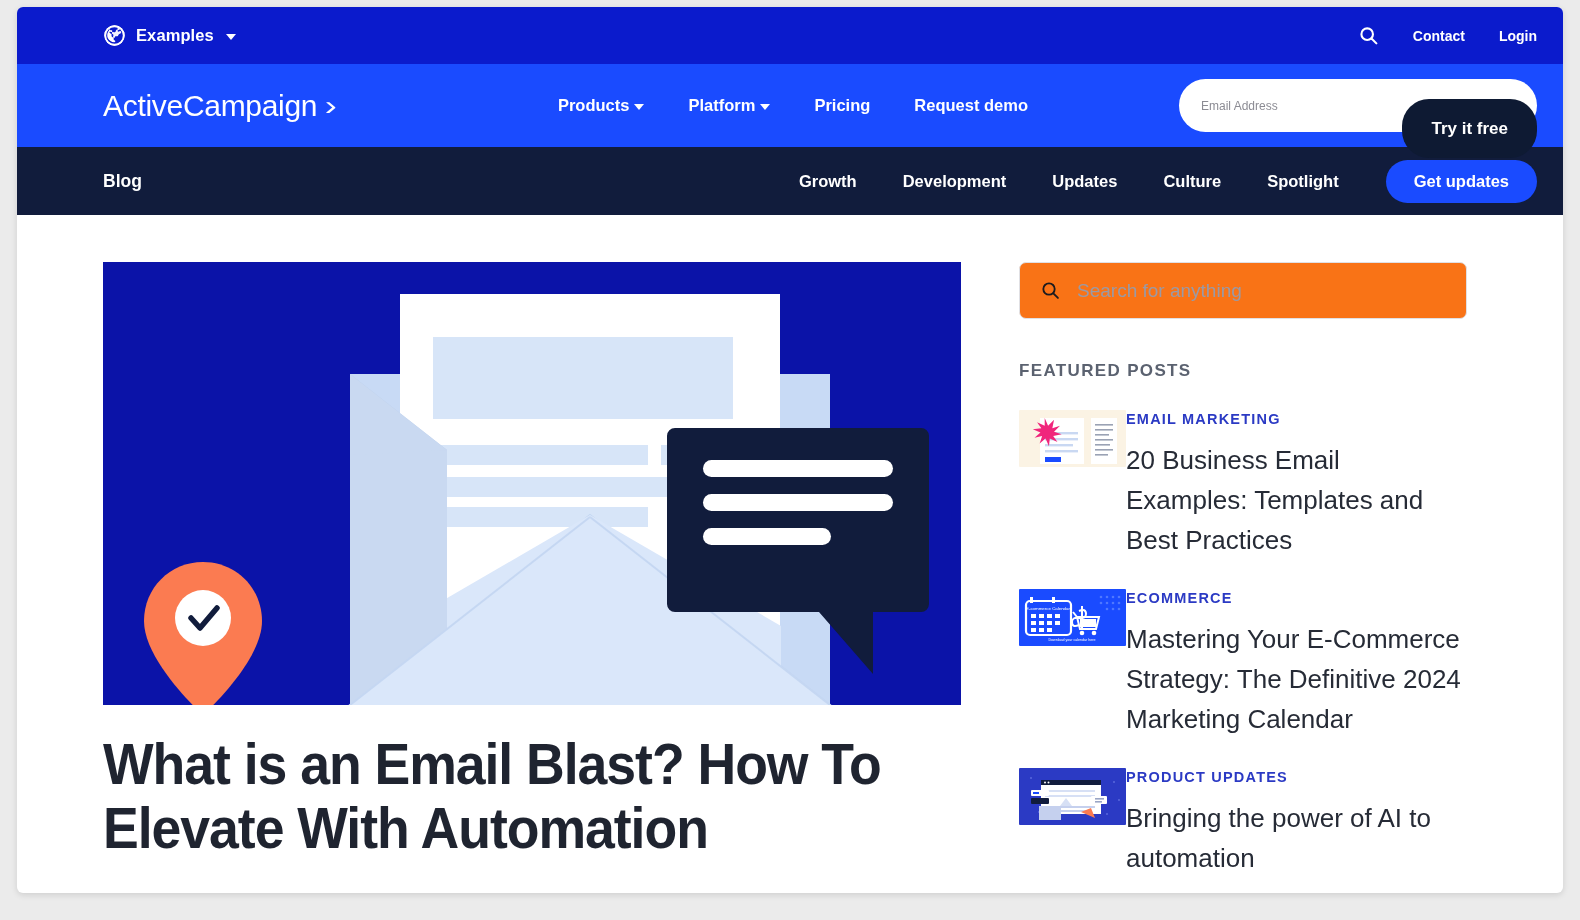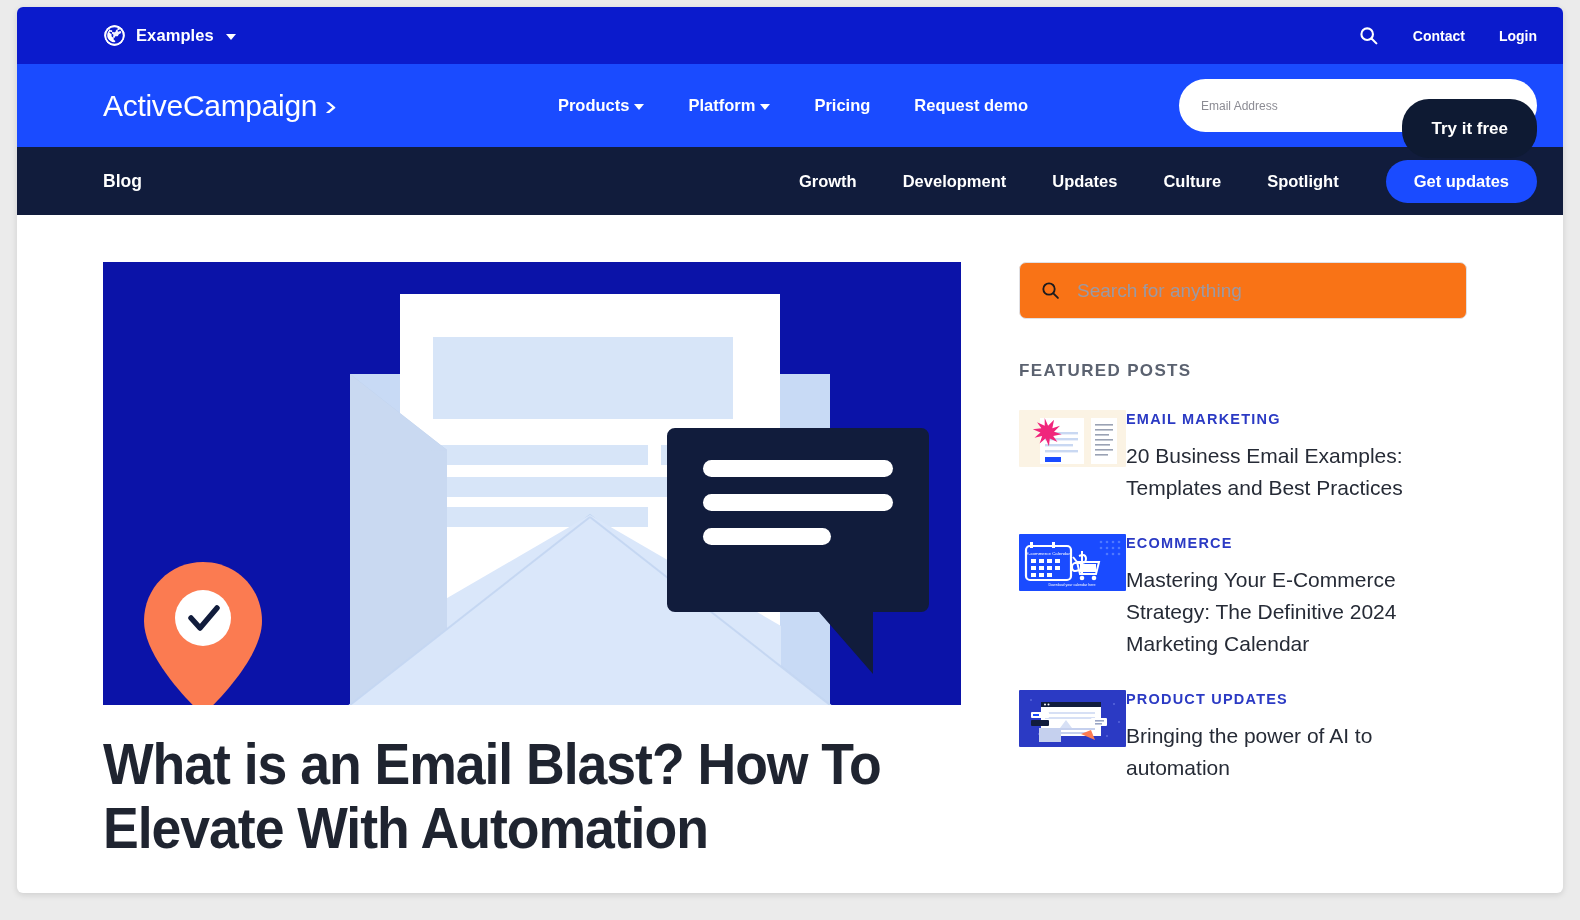--- a/index.html
+++ b/index.html
@@ -178,21 +178,21 @@
   .thumb {
     width: 107px; height: 57px; flex: none; overflow: hidden; border-radius: 1px;
   }
   .thumb svg { display: block; width: 100%; height: 100%; }
   .post-body { padding-top: 1px; }
   .post-cat {
     color: #2B3AC4; font-size: 14.5px; font-weight: bold;
     letter-spacing: 1.2px; margin-bottom: 13px;
   }
   .post-title {
-    color: #262b36; font-size: 21px; line-height: 1.54; font-weight: 400;
+    color: #262b36; font-size: 26px; line-height: 1.54; font-weight: 400;
   }
 </style>
 </head>
 <body>
 
 <div class="page-card">
 
   <div class="utility-bar">
     <div class="lang">
       <span class="globe-icon">

